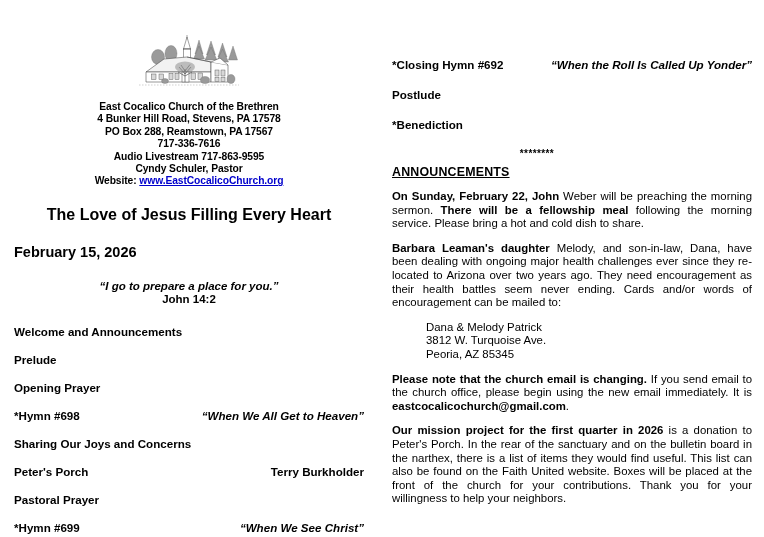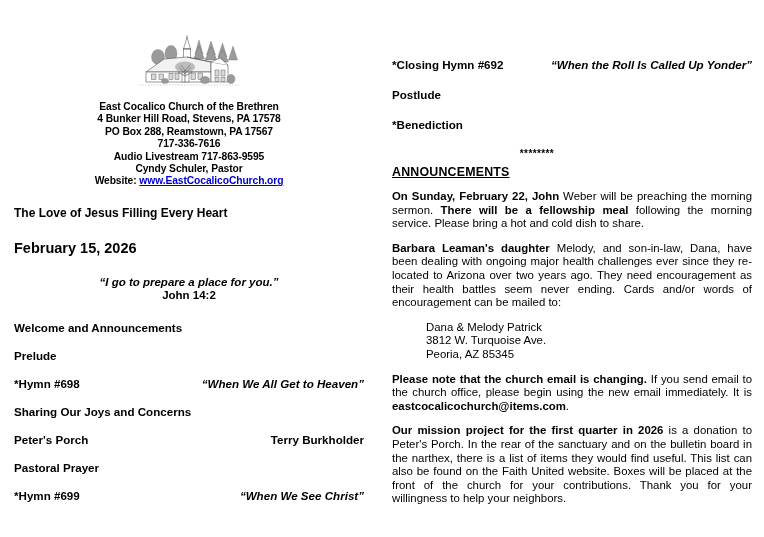--- a/index.html
+++ b/index.html
@@ -52,23 +52,23 @@
     font-size: 10.3px;
     line-height: 12.4px;
     letter-spacing: -0.1px;
   }
   .hdr .line { white-space: nowrap; }
   .weblink {
     color: #0000cc;
     text-decoration: underline;
   }
   .tagline {
-    text-align: left;
-    font-weight: bold;
-    font-size: 12px;
+    text-align: center;
+    font-weight: bold;
+    font-size: 16px;
     margin-top: 18px;
   }
   .date {
     font-weight: bold;
     font-size: 14.5px;
     margin-top: 20px;
   }
   .verse {
     text-align: center;
     font-weight: bold;
@@ -245,20 +245,23 @@
     <div class="order">
 
       <div class="srv">
         <span class="left">Welcome and Announcements</span>
       </div>
 
       <div class="srv">
         <span class="left">Prelude</span>
       </div>
 
+      <div class="srv">
+        <span class="left">Opening Prayer</span>
+      </div>
 
       <div class="srv">
         <span class="left">*Hymn #698</span>
         <span class="right ital">“When We All Get to Heaven”</span>
       </div>
 
       <div class="srv">
         <span class="left">Sharing Our Joys and Concerns</span>
       </div>
 
@@ -301,18 +304,18 @@
     <p class="para"><b>On Sunday, February 22, John</b><span> Weber will be preaching the morning sermon.  </span><b>There will be a fellowship meal</b><span> following the morning service. Please bring a hot and cold dish to share.</span></p>
 
     <p class="para"><b>Barbara Leaman's daughter</b><span> Melody, and son-in-law, Dana, have been dealing with ongoing major health challenges ever since they re-located to Arizona over two years ago. They need encouragement as their health battles seem never ending. Cards and/or words of encouragement can be mailed to:</span></p>
 
     <div class="addr">
       <div>Dana &amp; Melody Patrick</div>
       <div>3812 W. Turquoise Ave.</div>
       <div>Peoria, AZ  85345</div>
     </div>
 
-    <p class="para"><b>Please note that the church email is changing.</b><span>  If you send email to the church office, please begin using the new email immediately.  It is </span><b>eastcocalicochurch@items.com</b><span>.</span></p>
+    <p class="para"><b>Please note that the church email is changing.</b><span>  If you send email to the church office, please begin using the new email immediately.  It is </span><b>eastcocalicochurch@gmail.com</b><span>.</span></p>
 
     <p class="para"><b>Our mission project for the first quarter in 2026</b><span> is  a donation to Peter's Porch.  In the rear of the sanctuary and on the bulletin board in the narthex,  there is a list of items they would find useful.  This list can also be found on the Faith United website.  Boxes will be placed at the front of the church for your contributions.  Thank you for your willingness to help your neighbors.</span></p>
 
   </div>
 </div>
 
 </body></html>

